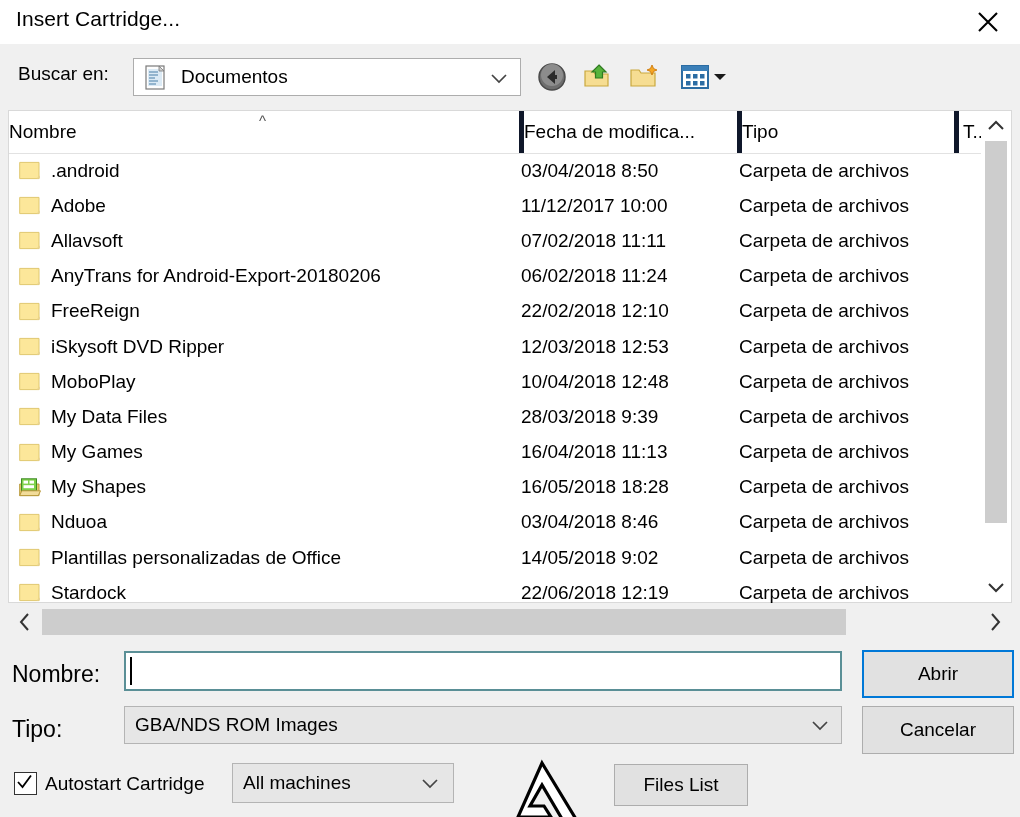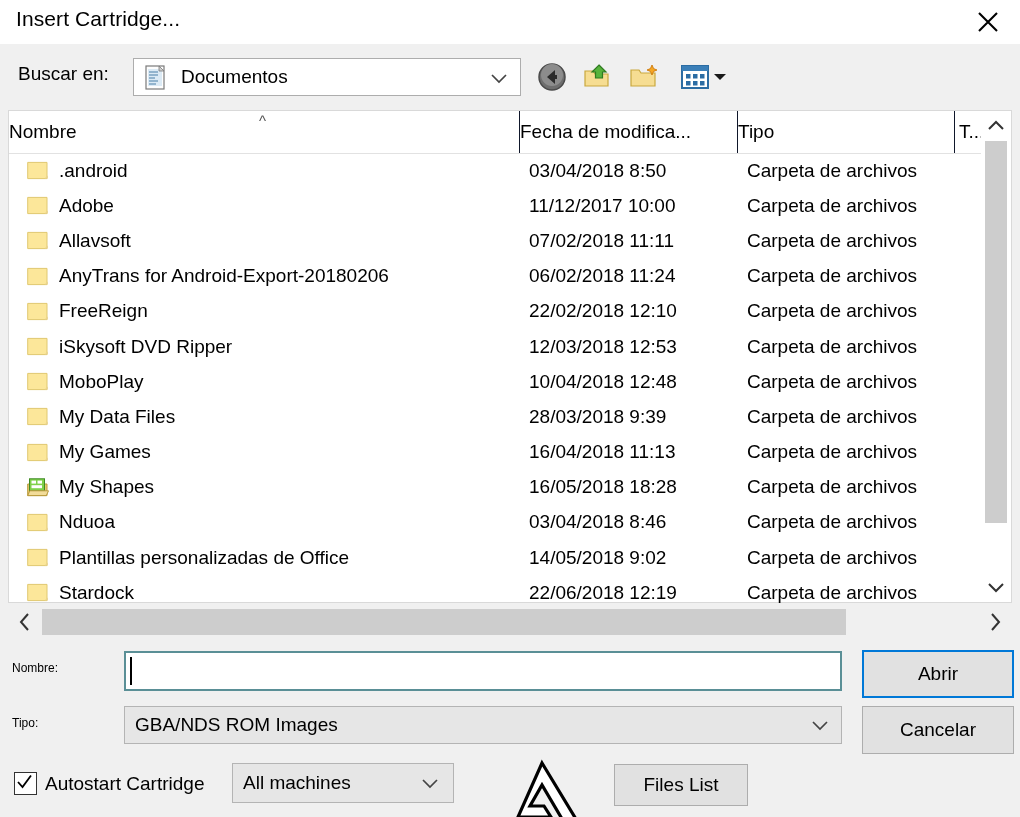--- a/index.html
+++ b/index.html
@@ -129,21 +129,21 @@
     height: 42px;
     font-size: 19px;
     color: #000;
     display: flex;
     align-items: center;
     box-sizing: border-box;
     white-space: nowrap;
     overflow: hidden;
     cursor: default;
   }
-  .hcell + .hcell { border-left: 1px solid #0f172a; }
+  .hcell + .hcell { border-left: 5px solid #0f172a; }
   .sort-caret {
     position: absolute;
     left: 250px; top: 2px;
     font-size: 15px;
     color: #555;
     line-height: 1;
   }
 
   .rows {
     position: absolute;
@@ -160,21 +160,20 @@
   }
   .cell {
     position: absolute;
     top: 0;
     height: 35.2px;
     display: flex;
     align-items: center;
     font-size: 19px;
     white-space: nowrap;
     overflow: hidden;
-    margin-left: 8px;
   }
   .c-name  { left: 10px; width: 492px; }
   .c-date  { left: 512px; width: 212px; }
   .c-type  { left: 730px; width: 215px; }
   .folder-ico {
     width: 22px; height: 19px;
     margin-right: 10px;
     flex: none;
     position: relative;
   }
@@ -225,21 +224,21 @@
   }
 
   
   .row-name { position: absolute; left: 0; top: 648px; width: 1020px; height: 50px; }
   .row-type { position: absolute; left: 0; top: 702px; width: 1020px; height: 50px; }
   .row-opts { position: absolute; left: 0; top: 758px; width: 1020px; height: 56px; }
 
   .lbl {
     position: absolute;
     left: 12px;
-    font-size: 12px;
+    font-size: 23px;
     white-space: nowrap;
   }
   .name-lbl { top: 13px; }
   .type-lbl { top: 14px; }
 
   .name-input {
     position: absolute;
     left: 124px; top: 3px;
     width: 718px; height: 40px;
     background: #ffffff;

